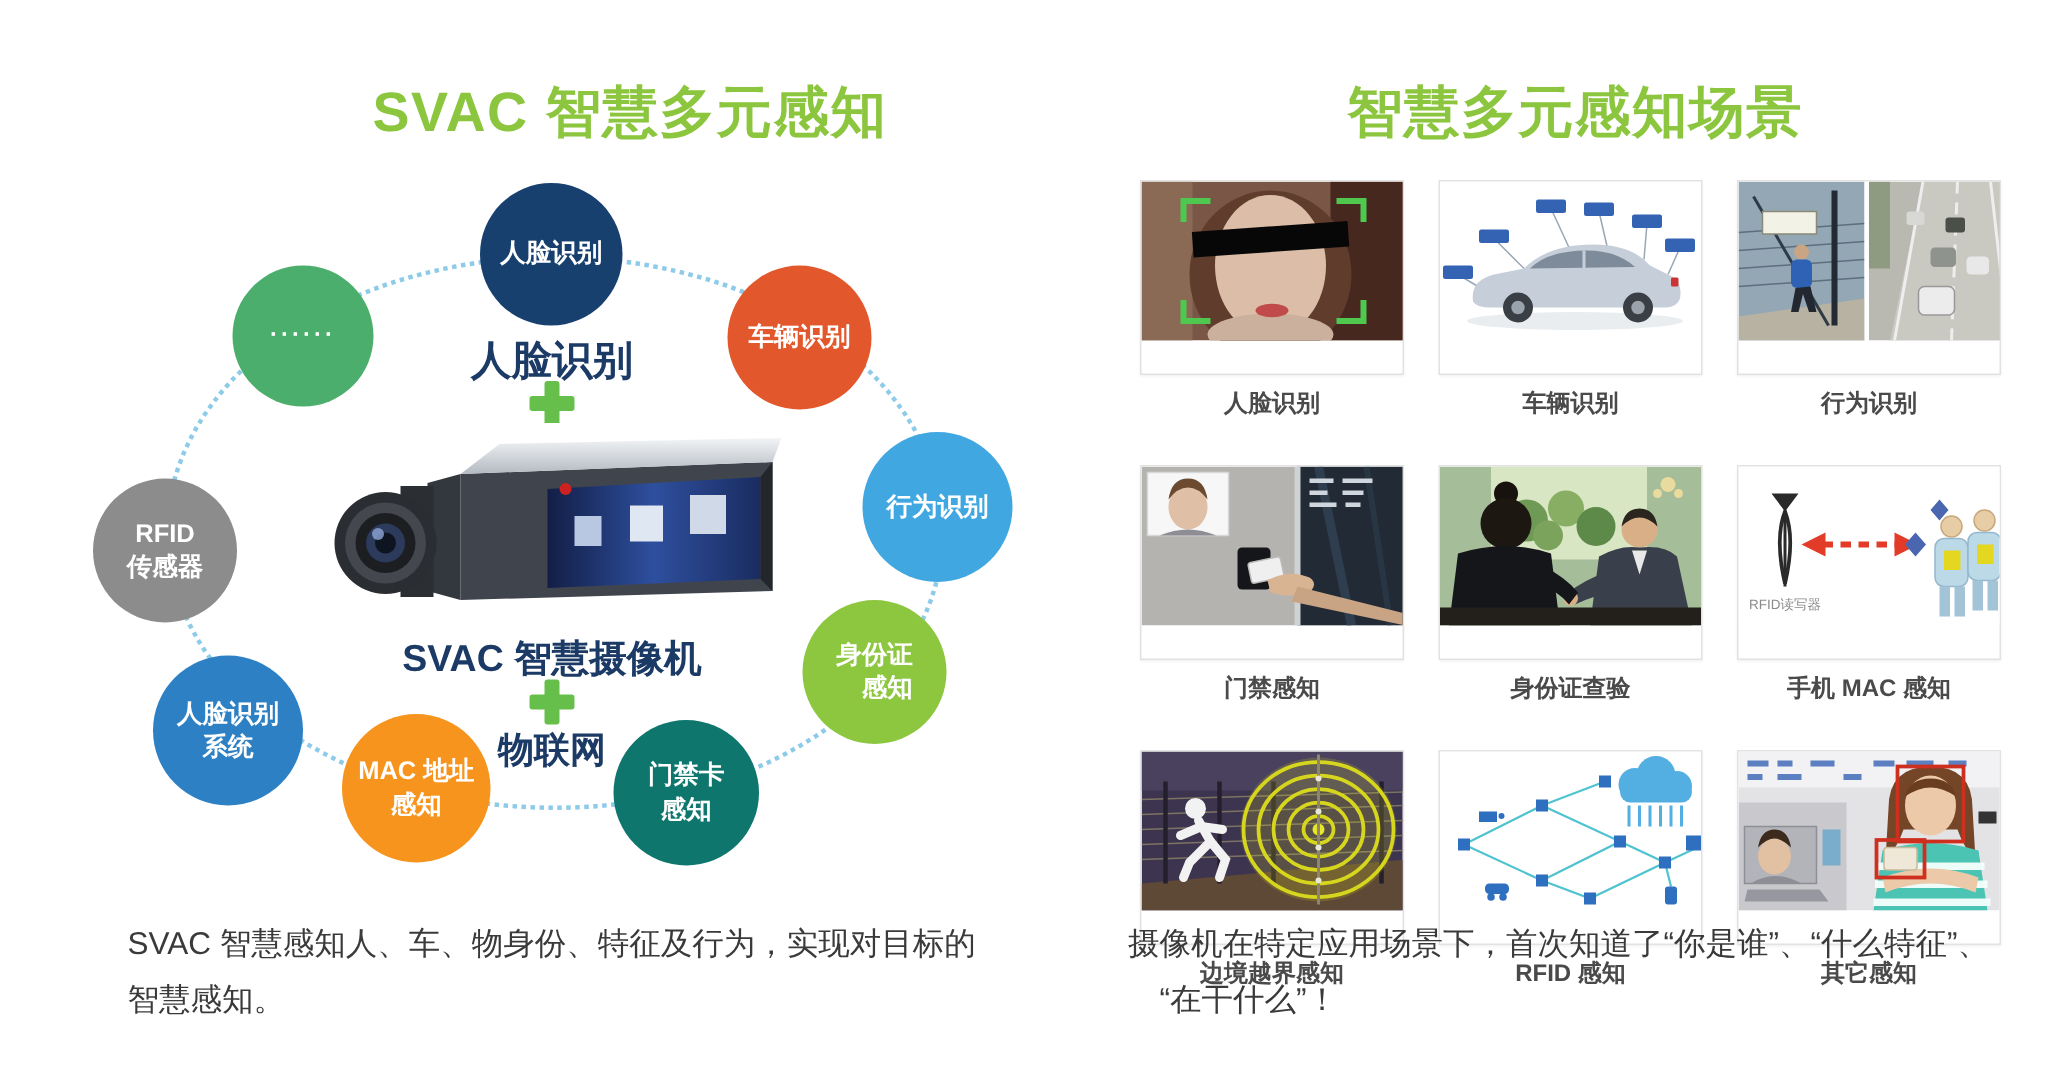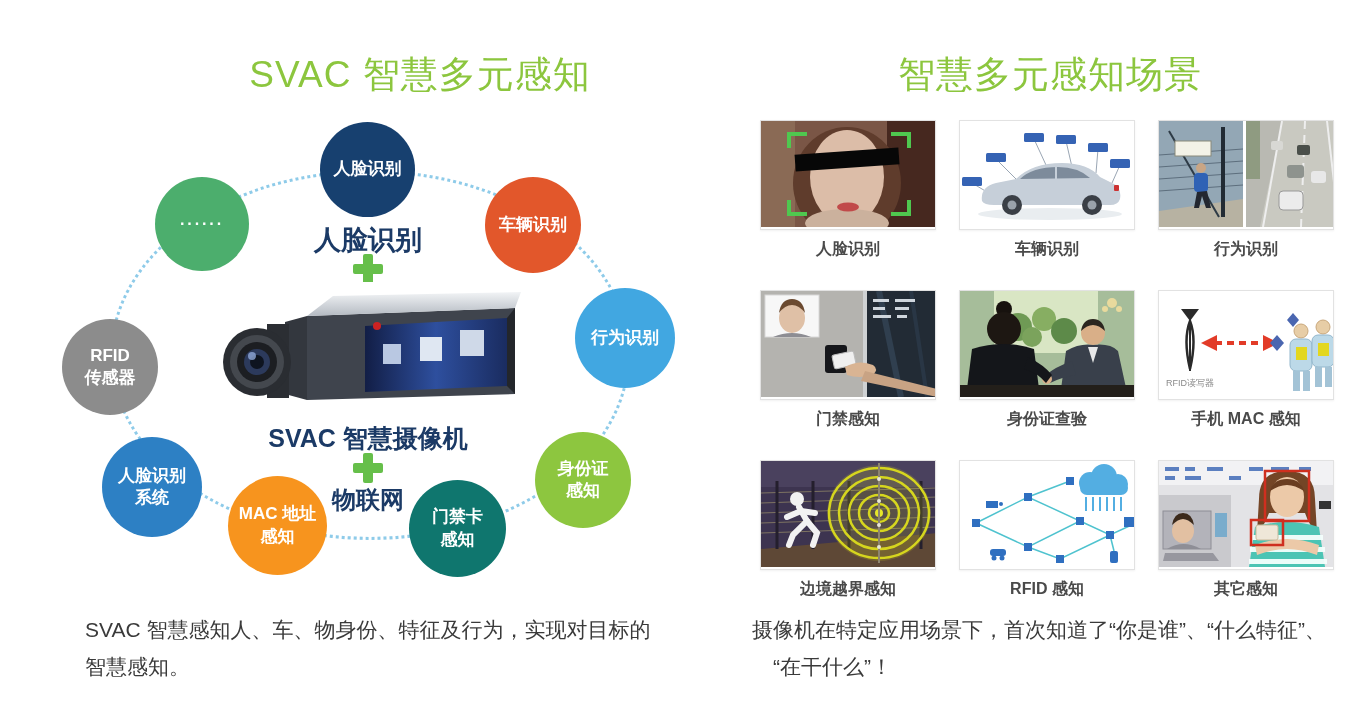--- a/index.html
+++ b/index.html
@@ -1,35 +1,35 @@
 <!DOCTYPE html>
 <html><head>
 <meta charset="utf-8">
 <style>
   * { margin:0; padding:0; box-sizing:border-box; }
   body { width:1369px; height:724px; background:#ffffff; overflow:hidden;
          font-family:"Liberation Sans","DejaVu Sans",sans-serif; }
   .canvas { position:relative; width:1369px; height:724px; background:#ffffff; }
 
   
-  .panel-title { position:absolute; font-size:37px; font-weight:normal; color:#8cc63e;
+  .panel-title { position:absolute; font-size:37px; font-weight:bold; color:#8cc63e;
                  text-align:center; letter-spacing:1px; }
   .lt { left:120px; top:50px; width:600px; }
   .rt { left:750px; top:50px; width:600px; }
 
   
   .ring { position:absolute; left:110px; top:170px; width:520px; height:370px;
           border:3px dotted #8ecbe9; border-radius:50%; z-index:0; }
   .bubble { position:absolute; border-radius:50%; display:flex; align-items:center;
             justify-content:center; text-align:center; color:#fff; font-weight:bold;
             font-size:17px; line-height:1.3; white-space:pre-line; z-index:1; }
   .bb0 { left:320px; top:122px; width:95px;  height:95px; }
   .bb1 { left:485px; top:177px; width:96px;  height:96px; }
   .bb2 { left:575px; top:288px; width:100px; height:100px; }
-  .bb3 { left:535px; top:432px; width:96px;  height:96px; }
+  .bb3 { left:535px; top:400px; width:96px;  height:96px;text-align:right; }
   .bb4 { left:409px; top:480px; width:97px;  height:97px; }
   .bb5 { left:228px; top:476px; width:99px;  height:99px; }
   .bb6 { left:102px; top:437px; width:100px; height:100px; }
   .bb7 { left:62px;  top:319px; width:96px;  height:96px; }
   .bb8 { left:155px; top:177px; width:94px;  height:94px; font-size:16px; letter-spacing:2px; }
 
   .center-label { position:absolute; text-align:center; color:#1b3a66; font-weight:bold; z-index:2; }
   .analysis { left:278px; top:222px; width:180px; font-size:27px; }
   .camlabel { left:228px; top:422px; width:280px; font-size:25px; }
   .iot      { left:278px; top:484px; width:180px; font-size:24px; }
@@ -47,21 +47,21 @@
   
   .bottom-caption { position:absolute; font-size:21px; color:#3a3a3a; line-height:1.75;
                     white-space:pre-line; }
   .lc { left:85px;  top:612px; width:600px; }
   .rc { left:752px; top:612px; width:608px; }
 
   
   .scene-grid { position:absolute; left:760px; top:120px; display:grid;
                 grid-template-columns:repeat(3,176px); column-gap:23px; row-gap:30px; }
   .cell { display:flex; flex-direction:column; align-items:center; }
-  .thumb { width:176px; height:110px; border:1px solid #e2e2e2; overflow:hidden;
+  .thumb { width:176px; height:130px; border:1px solid #e2e2e2; overflow:hidden;
            background:#fff; box-shadow:0 1px 2px rgba(0,0,0,0.06); }
   .thumb svg { width:176px; height:106px; display:block; }
   .cell-caption { margin-top:9px; font-size:16px; font-weight:600; color:#4a4a4a; }
 </style>
 </head>
 <body>
 
 <div class="canvas">
 
   <section>

